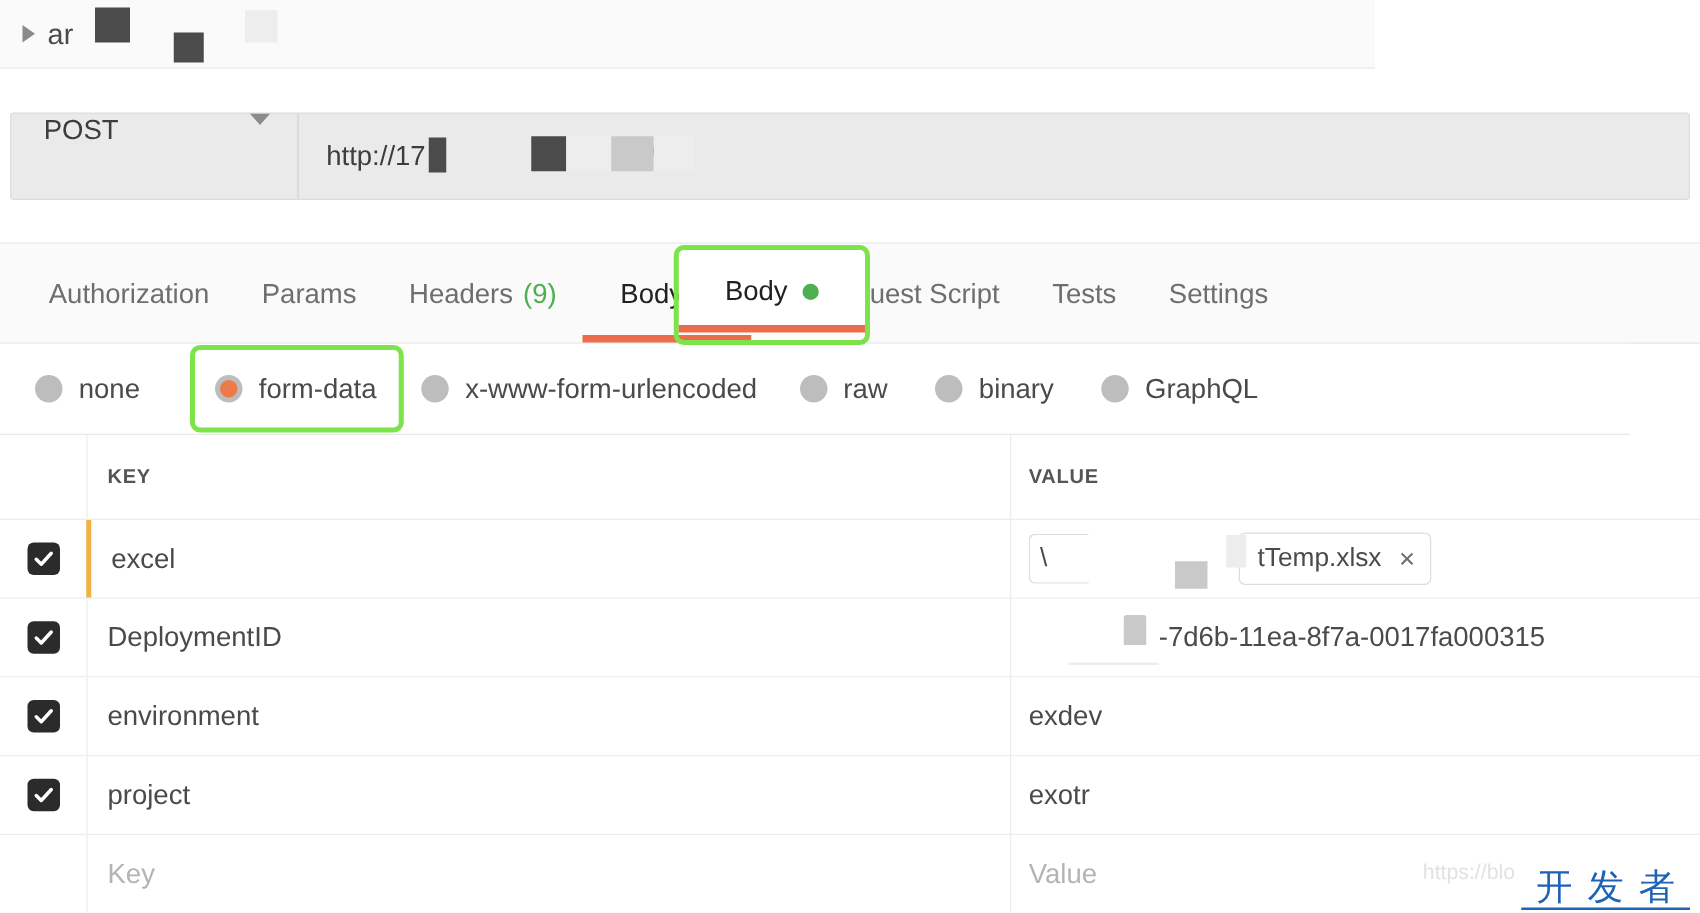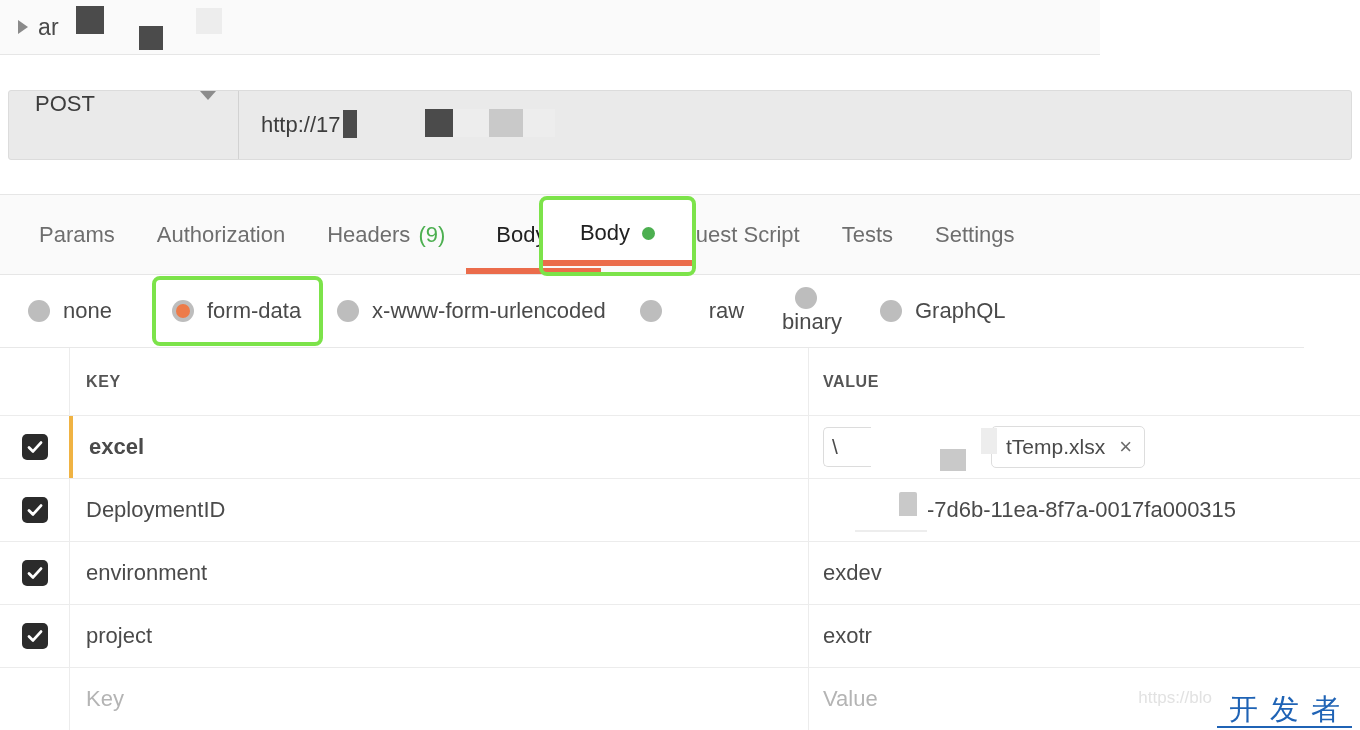--- a/index.html
+++ b/index.html
@@ -251,21 +251,21 @@
   .head-row .cell-key,
   .head-row .cell-value {
     font-size: 16px;
     font-weight: bold;
     letter-spacing: .6px;
     color: #555555;
   }
   .data-row { height: 62px; }
   .data-row .cell-key  { font-size: 22px; color: #4a4a4a; }
   .data-row .cell-value{ font-size: 22px; color: #4a4a4a; }
-  .row-active .cell-key { border-left: 4px solid #f0b343; font-weight: bold; }
+  .row-active .cell-key { border-left: 4px solid #f0b343; }
   .placeholder { color: #b4b4b4; }
 
   .checkbox {
     width: 26px; height: 26px;
     border-radius: 5px;
     background: #2b2b2b;
     display: flex;
     align-items: center;
     justify-content: center;
     flex: none;
@@ -373,24 +373,24 @@
       <span class="redact light" style="left:214px; top:18px; width:36px; height:28px;"></span>
       <span class="redact mid" style="left:250px; top:18px; width:34px; height:28px;"></span>
       <span class="redact light" style="left:284px; top:18px; width:32px; height:28px;"></span>
     </div>
   </div>
 </div>
 
 <div class="tabstrip">
   <div class="tabs">
     <div class="tab">
+      <span>Authorization</span>
+    </div>
+    <div class="tab">
       <span>Params</span>
-    </div>
-    <div class="tab">
-      <span>Authorization</span>
     </div>
     <div class="tab">
       <span>Headers</span>
       <span class="count">(9)</span>
     </div>
     <div class="tab active" style="padding:0 30px;">
       <span>Body</span>
       <span class="green-dot"></span>
       <span class="tab-underline"></span>
     </div>
@@ -412,25 +412,25 @@
     <span>none</span>
   </div>
   <div class="radio-item" style="margin-left:16px; margin-right:46px;">
     <span class="radio-dot selected"></span>
     <span>form-data</span>
   </div>
   <div class="radio-item">
     <span class="radio-dot"></span>
     <span>x-www-form-urlencoded</span>
   </div>
-  <div class="radio-item" style="margin-right:38px;gap:34px;">
+  <div class="radio-item" style="margin-right:38px;">
     <span class="radio-dot"></span>
     <span>raw</span>
   </div>
-  <div class="radio-item" style="margin-right:38px;flex-direction:column;">
+  <div class="radio-item" style="margin-right:38px;">
     <span class="radio-dot"></span>
     <span>binary</span>
   </div>
   <div class="radio-item">
     <span class="radio-dot"></span>
     <span>GraphQL</span>
   </div>
 </div>
 
 <div class="table">

